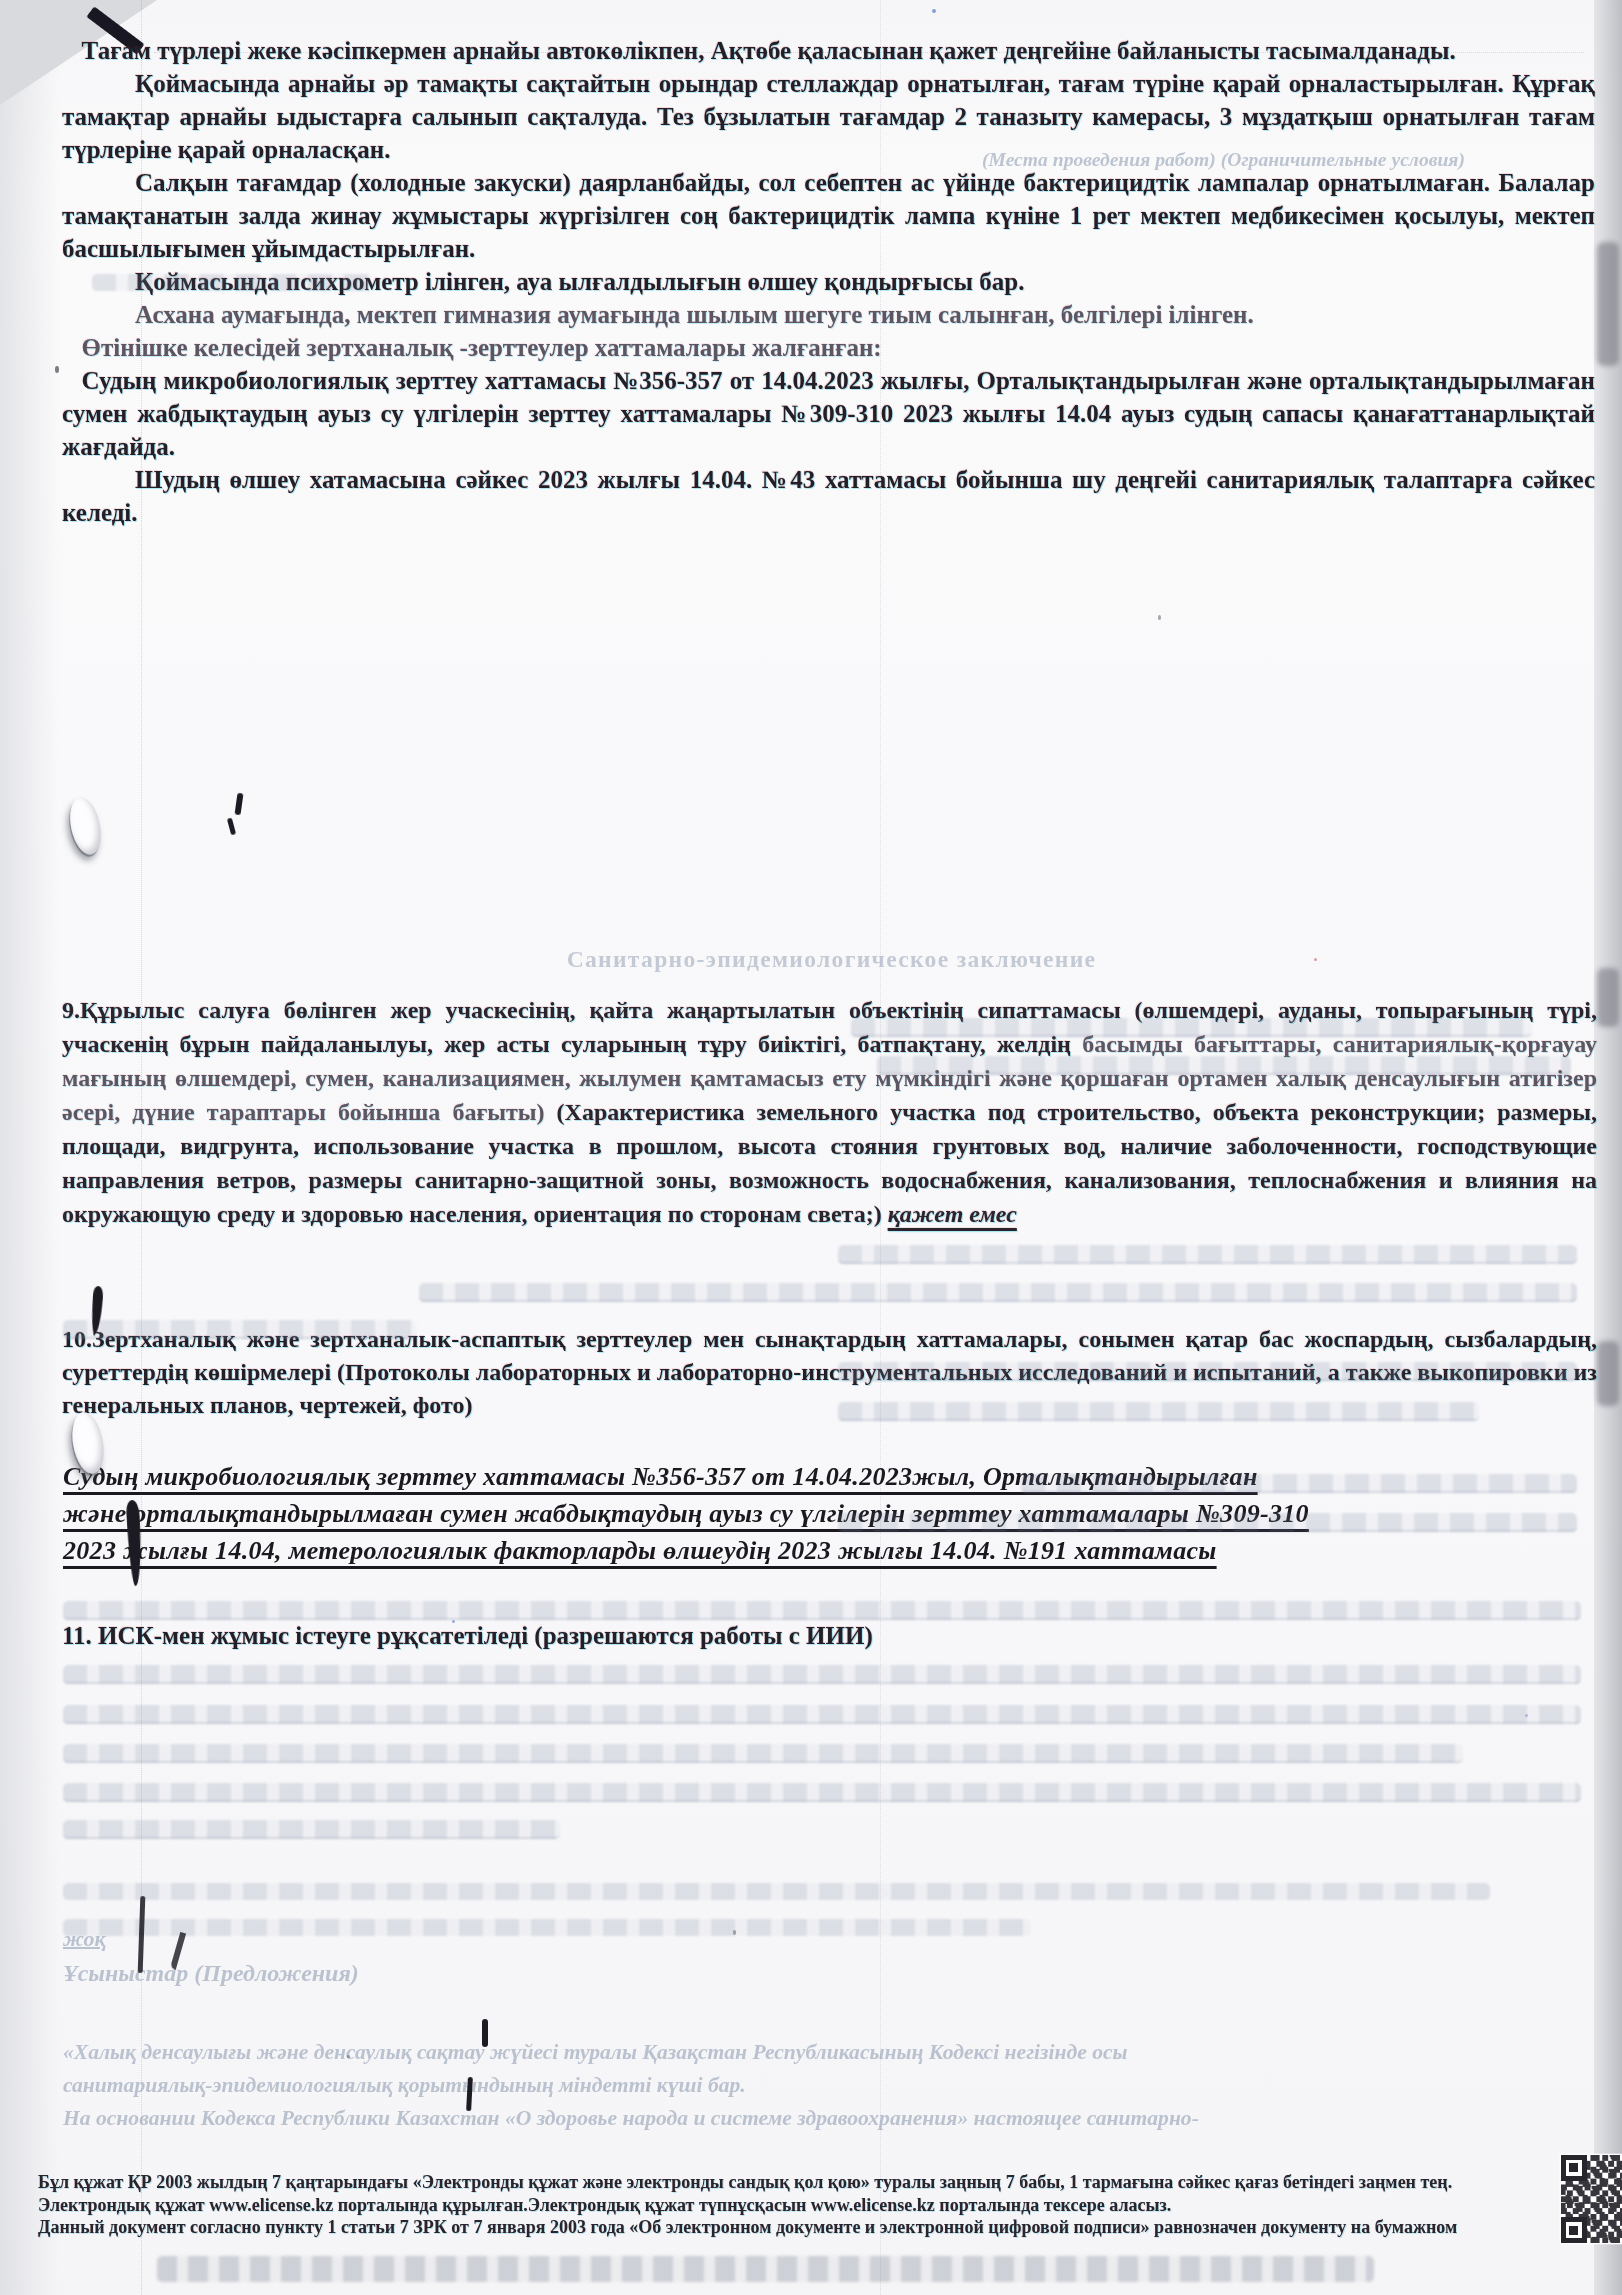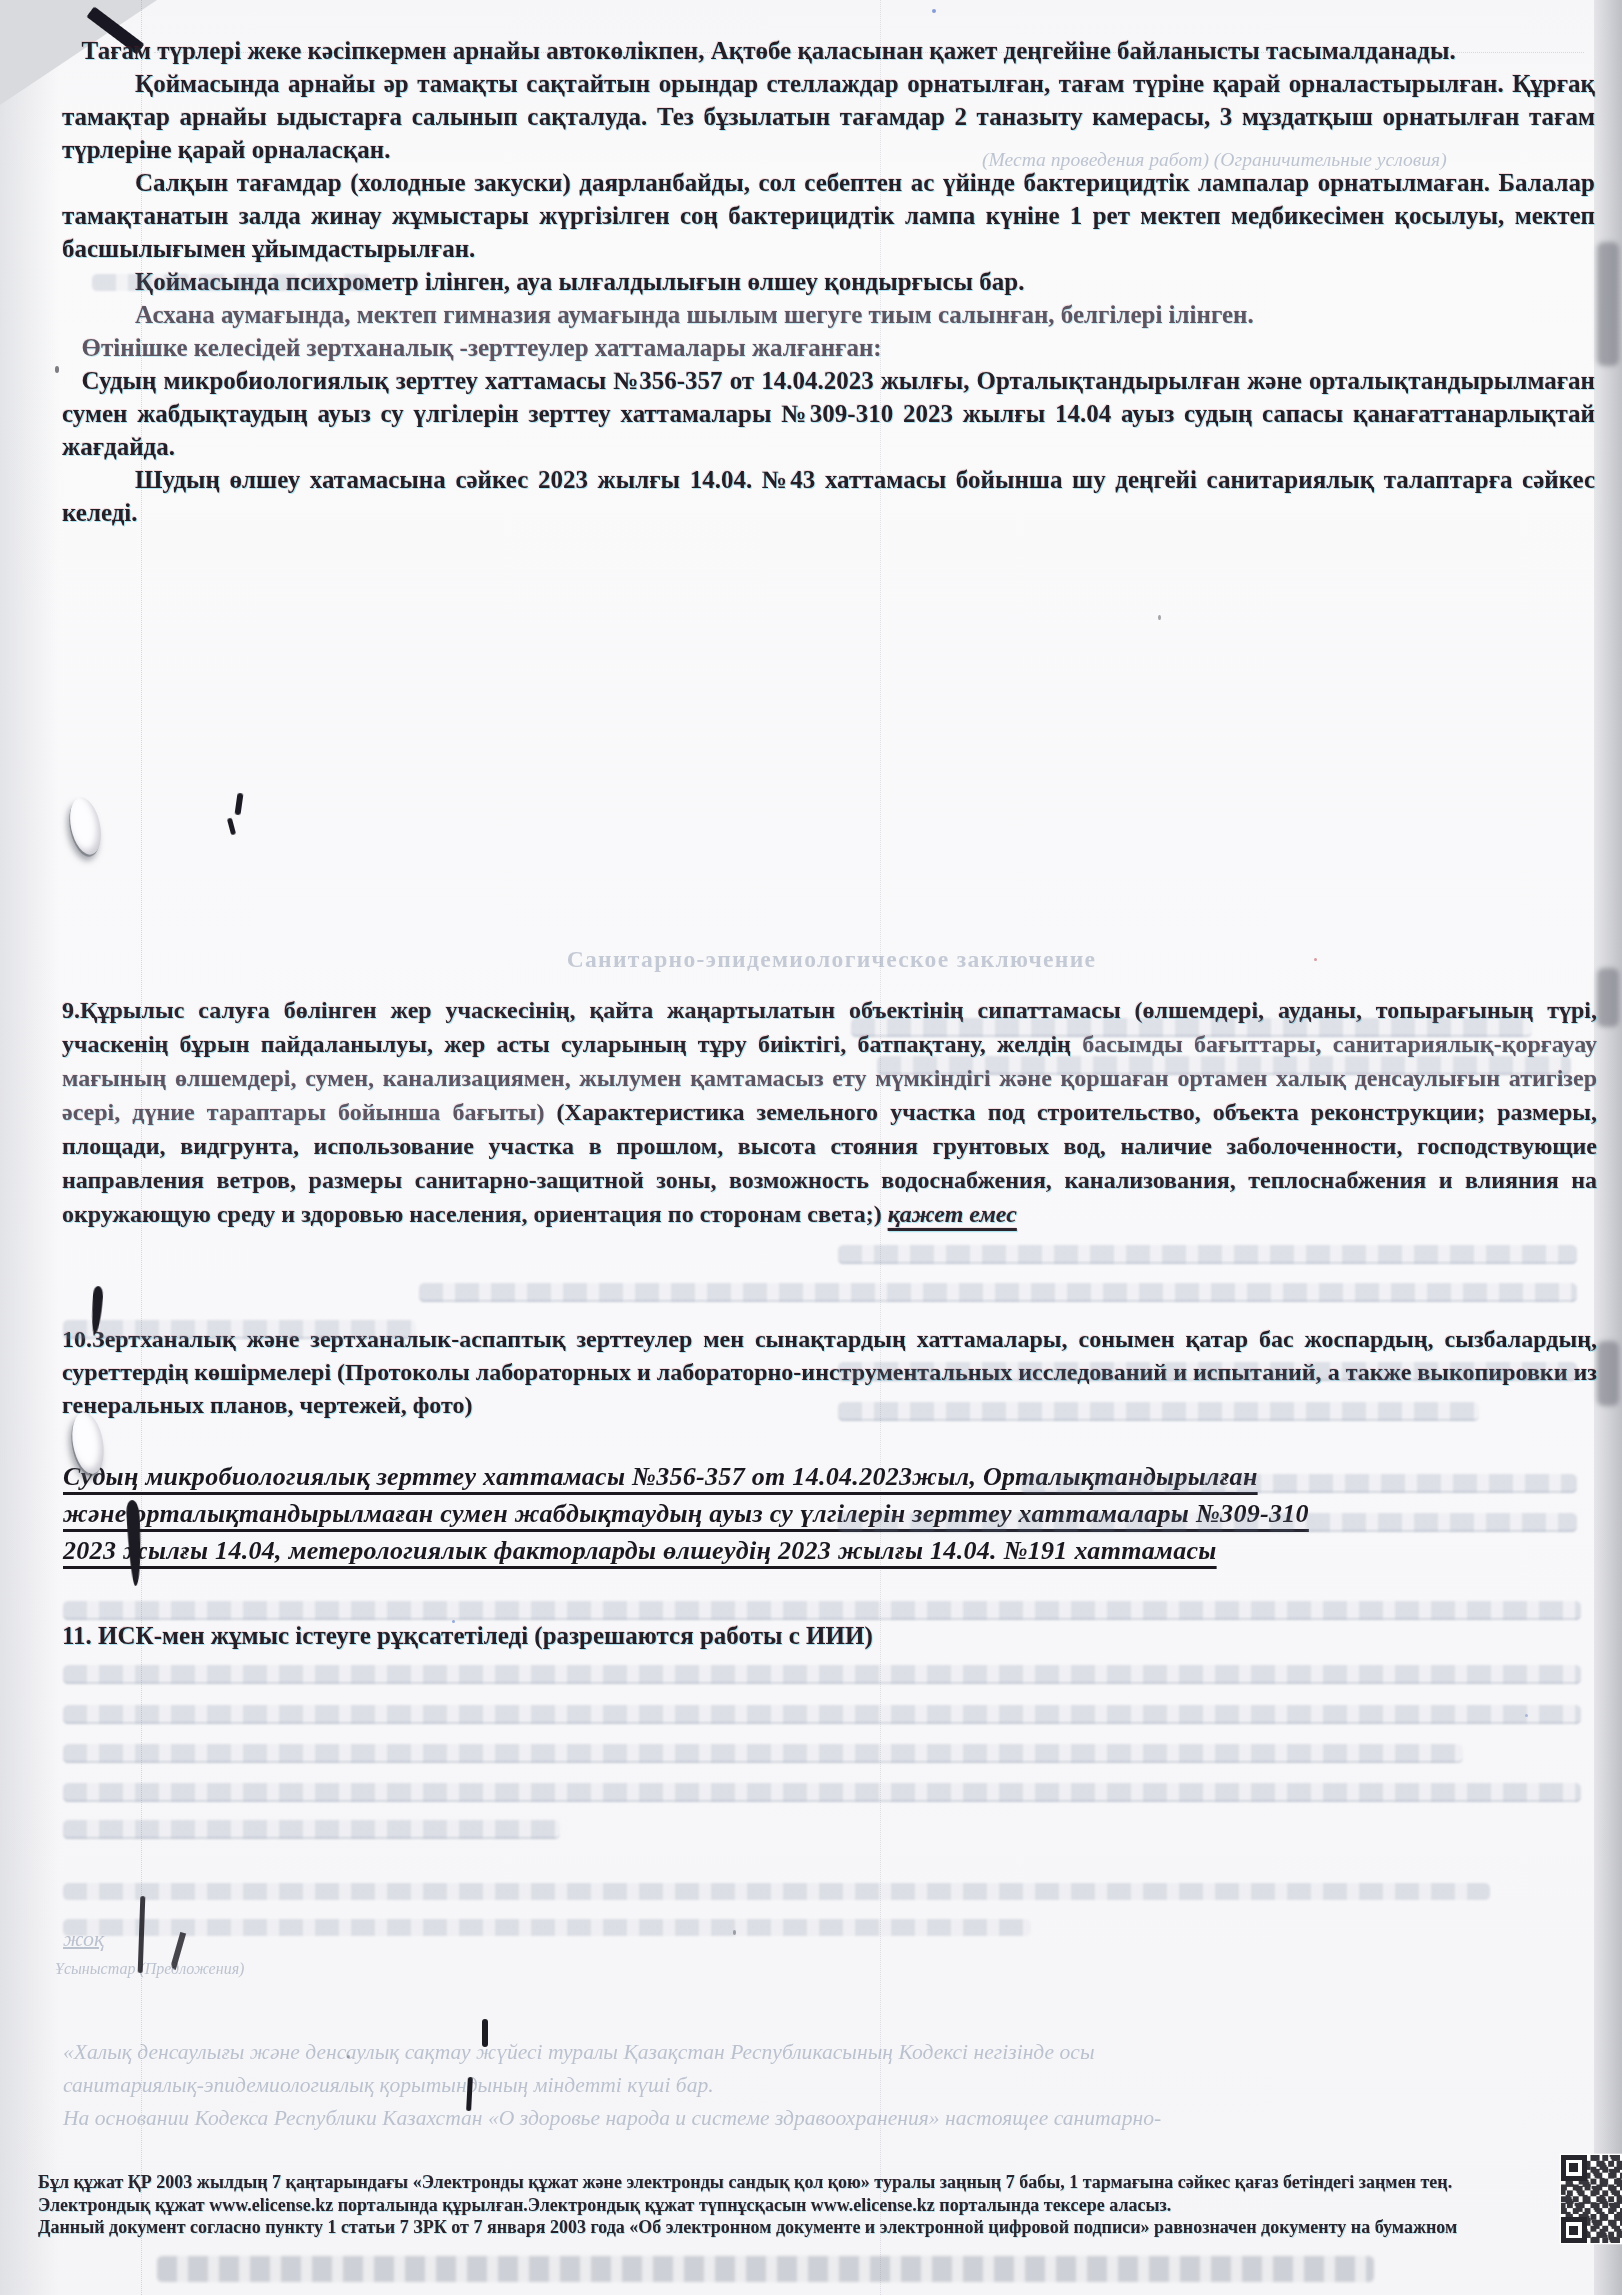--- a/index.html
+++ b/index.html
@@ -22,21 +22,21 @@
   .sec10{position:absolute;left:62px;top:1323px;width:1535px;font-size:24px;
     line-height:33px;text-align:justify;}
   .hand-u{font-style:italic;text-decoration:underline;
     text-decoration-thickness:2.6px;text-underline-offset:5.9px;}
   .protocols{position:absolute;left:63px;top:1458px;width:1531px;}
   .protocols div{font-size:26px;line-height:37px;font-style:italic;font-weight:700;
     color:#1b1820;text-decoration:underline;text-decoration-thickness:2.9px;
     text-underline-offset:6.5px;letter-spacing:0.3px;}
   .sec11{position:absolute;left:62px;top:1622px;width:1535px;font-size:25px;}
   
-  .ghost{position:absolute;font-style:italic;font-weight:400;
+  .ghost{position:absolute;font-style:italic;font-weight:700;
     color:rgba(106,121,150,.42);filter:blur(0.6px);}
   .ghost.u{text-decoration:underline;text-decoration-thickness:2px;}
   .gbar{position:absolute;height:17px;border-radius:5.2px;
     background:repeating-linear-gradient(90deg,rgba(116,129,156,.20) 0 23.6px,
       rgba(116,129,156,.05) 23.6px 36px);filter:blur(1.1px);}
   .gbar.u{border-bottom:2px solid rgba(110,125,152,.22);}
   
   .footer{position:absolute;left:38px;top:2171px;width:1551px;font-size:18px;
     line-height:22.6px;font-weight:700;color:#2a252c;
     text-shadow:0.8px 0.8px 0 rgba(0,180,220,.25),-0.5px -0.5px 0 rgba(225,50,60,.12);}
@@ -126,21 +126,21 @@
   <div class="gbar u" style="left:838px;top:1513px;width:739px"></div>
   <div class="gbar u" style="left:63px;top:1601px;width:1518px"></div>
   <div class="gbar u" style="left:63px;top:1665px;width:1518px"></div>
   <div class="gbar u" style="left:63px;top:1705px;width:1518px"></div>
   <div class="gbar u" style="left:63px;top:1744px;width:1400px"></div>
   <div class="gbar u" style="left:63px;top:1783px;width:1518px"></div>
   <div class="gbar u" style="left:63px;top:1820px;width:497px"></div>
   <div class="gbar" style="left:63px;top:1883px;width:1427px"></div>
   <div class="gbar" style="left:63px;top:1919px;width:968px"></div>
 
-  <div class="ghost" style="left:55px;top:1960px;font-size:16px">Ұсыныстар (Предложения)</div>
+  <div class="ghost" style="left:63px;top:1960px;font-size:24px">Ұсыныстар (Предложения)</div>
   <div class="ghost u" style="left:63px;top:1926px;font-size:22px">жоқ</div>
   <div class="ghost" style="left:63px;top:2040px;width:1525px;font-size:21.6px">«Халық денсаулығы және денсаулық сақтау жүйесі туралы Қазақстан Республикасының Кодексі негізінде осы</div>
   <div class="ghost" style="left:63px;top:2073px;width:1525px;font-size:21.6px">санитариялық-эпидемиологиялық қорытындының міндетті күші бар.</div>
   <div class="ghost" style="left:63px;top:2106px;width:1525px;font-size:21.6px">На основании Кодекса Республики Казахстан «О здоровье народа и системе здравоохранения» настоящее санитарно-</div>
 
   <div class="blob" style="left:71px;top:797px;width:29px;height:58px;transform:rotate(-12deg)"></div>
   <div class="blob" style="left:73px;top:1412px;width:30px;height:62px;transform:rotate(-10deg)"></div>
 
   <div class="ink" style="left:92px;top:1286px;width:9.8px;height:48px;border-radius:46% 54% 58% 42%/18% 22% 78% 82%;transform:rotate(4deg)"></div>
   <div class="ink" style="left:128px;top:1500px;width:13px;height:86px;border-radius:48% 52% 60% 40%/14% 18% 82% 86%;transform:rotate(-3deg)"></div>

